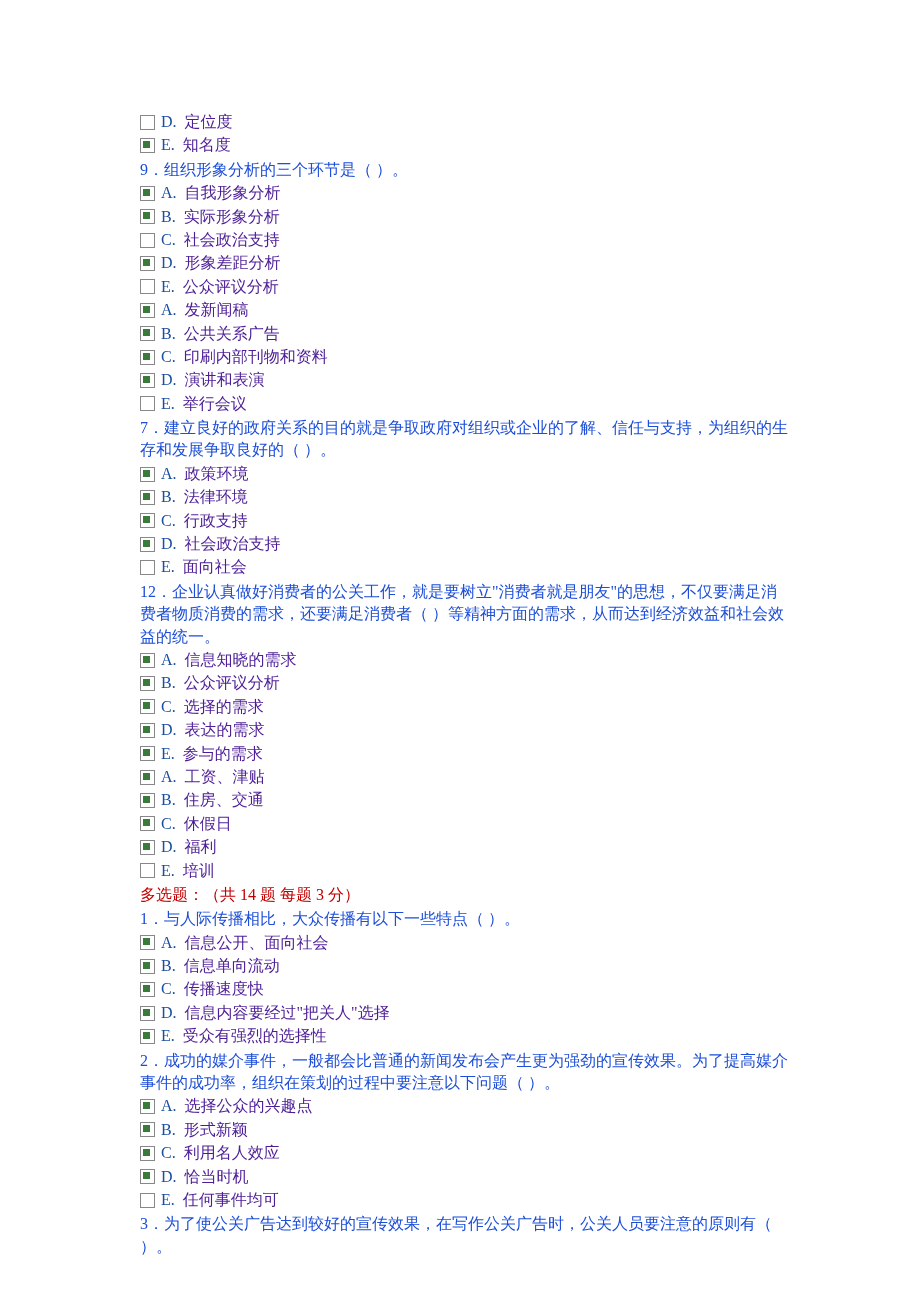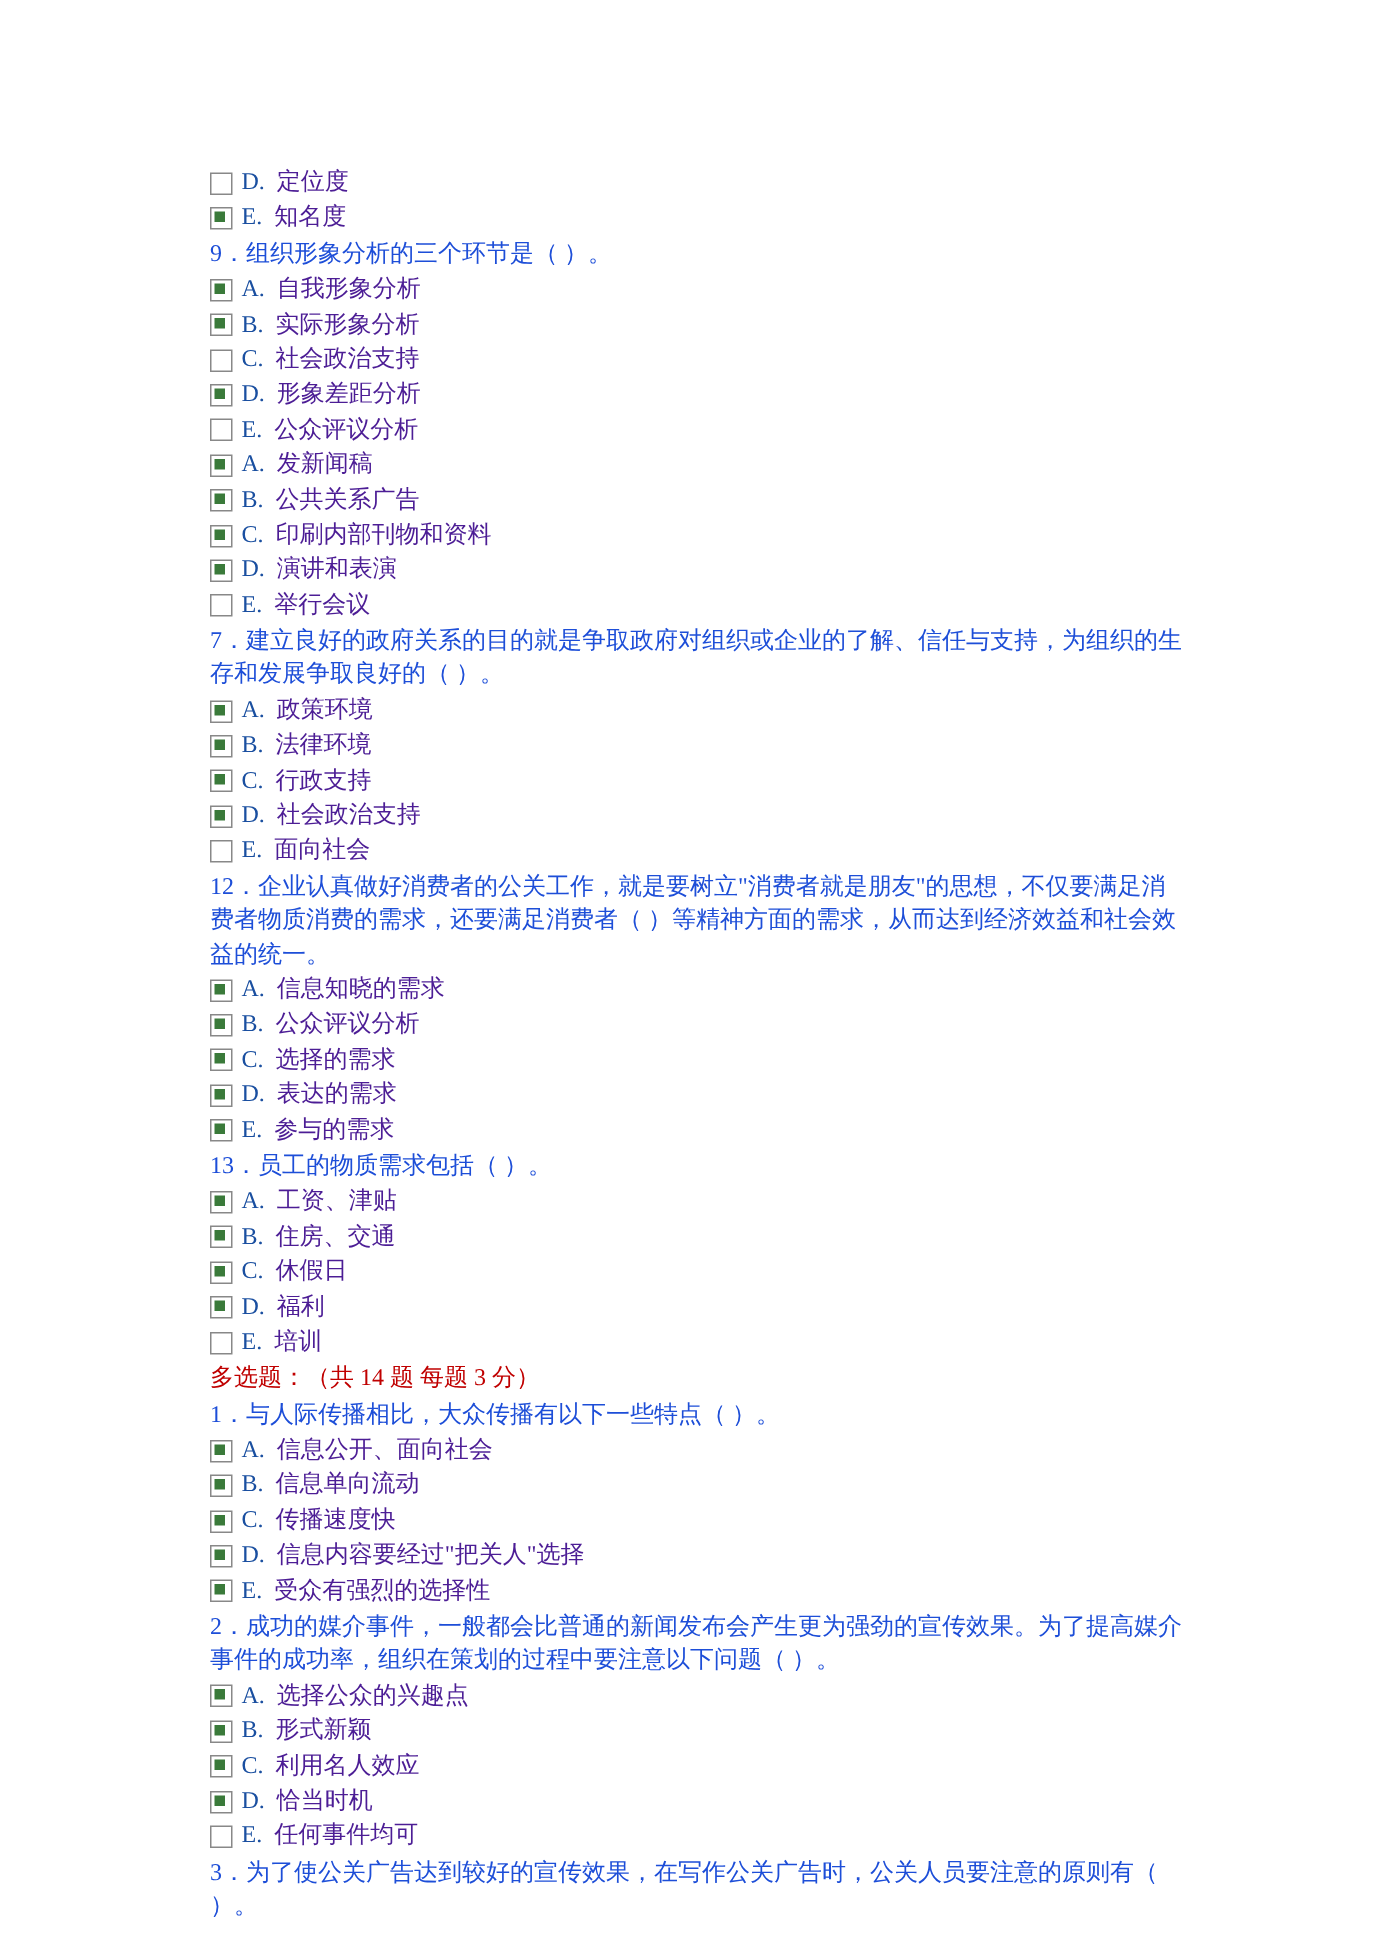--- a/index.html
+++ b/index.html
@@ -174,21 +174,20 @@
       <div class="option-line">
         <span class="checkbox checked"></span>
         <span class="opt-label">D.</span>
         <span class="opt-text">表达的需求</span>
       </div>
       <div class="option-line">
         <span class="checkbox checked"></span>
         <span class="opt-label">E.</span>
         <span class="opt-text">参与的需求</span>
       </div>
-      <div class="question">13．员工的物质需求包括（  ）。</div>
       <div class="option-line">
         <span class="checkbox checked"></span>
         <span class="opt-label">A.</span>
         <span class="opt-text">工资、津贴</span>
       </div>
       <div class="option-line">
         <span class="checkbox checked"></span>
         <span class="opt-label">B.</span>
         <span class="opt-text">住房、交通</span>
       </div>

